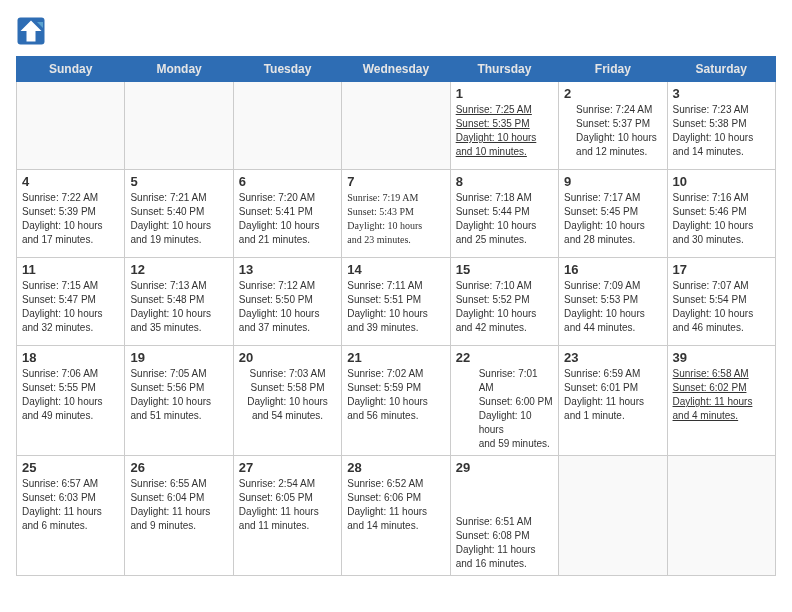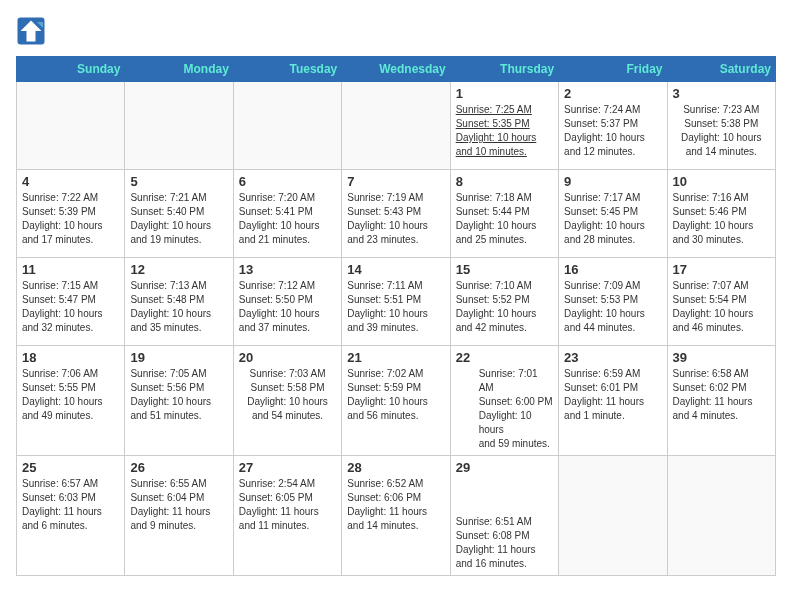--- a/index.html
+++ b/index.html
@@ -47,25 +47,25 @@
       font-size: 16px;
       color: #555;
     }
     table {
       width: 100%;
       border-collapse: collapse;
       table-layout: fixed;
     }
     th {
       background-color: #2e6db4;
-      color: #5eead4;
+      color: #e5e5e5;
       font-size: 12px;
       font-weight: bold;
       padding: 5px 4px;
-      text-align: right;
+      text-align: center;
       border: 1px solid #2e6db4;
     }
     td {
       border: 1px solid #ccc;
       vertical-align: top;
       padding: 4px 5px;
       font-size: 10px;
       color: #333;
       height: 88px;
       background: #fff;
@@ -127,28 +127,28 @@
         <td class="empty"></td>
         <td>
           <span class="day-num">1</span>
           <div class="day-info" style="white-space: pre-line; text-decoration: underline;">Sunrise: 7:25 AM
 Sunset: 5:35 PM
 Daylight: 10 hours
 and 10 minutes.</div>
         </td>
         <td>
           <span class="day-num">2</span>
-          <div class="day-info" style="white-space: pre-line;">Sunrise: 7:24 AM
+          <div class="day-info" style="white-space: pre-line; margin-left: 12px;">Sunrise: 7:24 AM
 Sunset: 5:37 PM
 Daylight: 10 hours
 and 12 minutes.</div>
         </td>
         <td>
           <span class="day-num">3</span>
-          <div class="day-info" style="white-space: pre-line; text-align: center;">Sunrise: 7:23 AM
+          <div class="day-info" style="white-space: pre-line;">Sunrise: 7:23 AM
 Sunset: 5:38 PM
 Daylight: 10 hours
 and 14 minutes.</div>
         </td>
       </tr>
       <tr>
         <td>
           <span class="day-num">4</span>
           <div class="day-info" style="white-space: pre-line;">Sunrise: 7:22 AM
 Sunset: 5:39 PM
@@ -164,21 +164,21 @@
         </td>
         <td>
           <span class="day-num">6</span>
           <div class="day-info" style="white-space: pre-line;">Sunrise: 7:20 AM
 Sunset: 5:41 PM
 Daylight: 10 hours
 and 21 minutes.</div>
         </td>
         <td>
           <span class="day-num">7</span>
-          <div class="day-info" style="white-space: pre-line;">Sunrise: 7:19 AM
+          <div class="day-info" style="white-space: pre-line; font-family: Liberation Serif, serif;">Sunrise: 7:19 AM
 Sunset: 5:43 PM
 Daylight: 10 hours
 and 23 minutes.</div>
         </td>
         <td>
           <span class="day-num">8</span>
           <div class="day-info" style="white-space: pre-line;">Sunrise: 7:18 AM
 Sunset: 5:44 PM
 Daylight: 10 hours
 and 25 minutes.</div>
@@ -287,21 +287,21 @@
         </td>
         <td>
           <span class="day-num">23</span>
           <div class="day-info" style="white-space: pre-line;">Sunrise: 6:59 AM
 Sunset: 6:01 PM
 Daylight: 11 hours
 and 1 minute.</div>
         </td>
         <td>
           <span class="day-num">39</span>
-          <div class="day-info" style="white-space: pre-line;">Sunrise: 6:58 AM
+          <div class="day-info" style="white-space: pre-line; text-decoration: underline;">Sunrise: 6:58 AM
 Sunset: 6:02 PM
 Daylight: 11 hours
 and 4 minutes.</div>
         </td>
       </tr>
       <tr>
         <td>
           <span class="day-num">25</span>
           <div class="day-info" style="white-space: pre-line;">Sunrise: 6:57 AM
 Sunset: 6:03 PM

